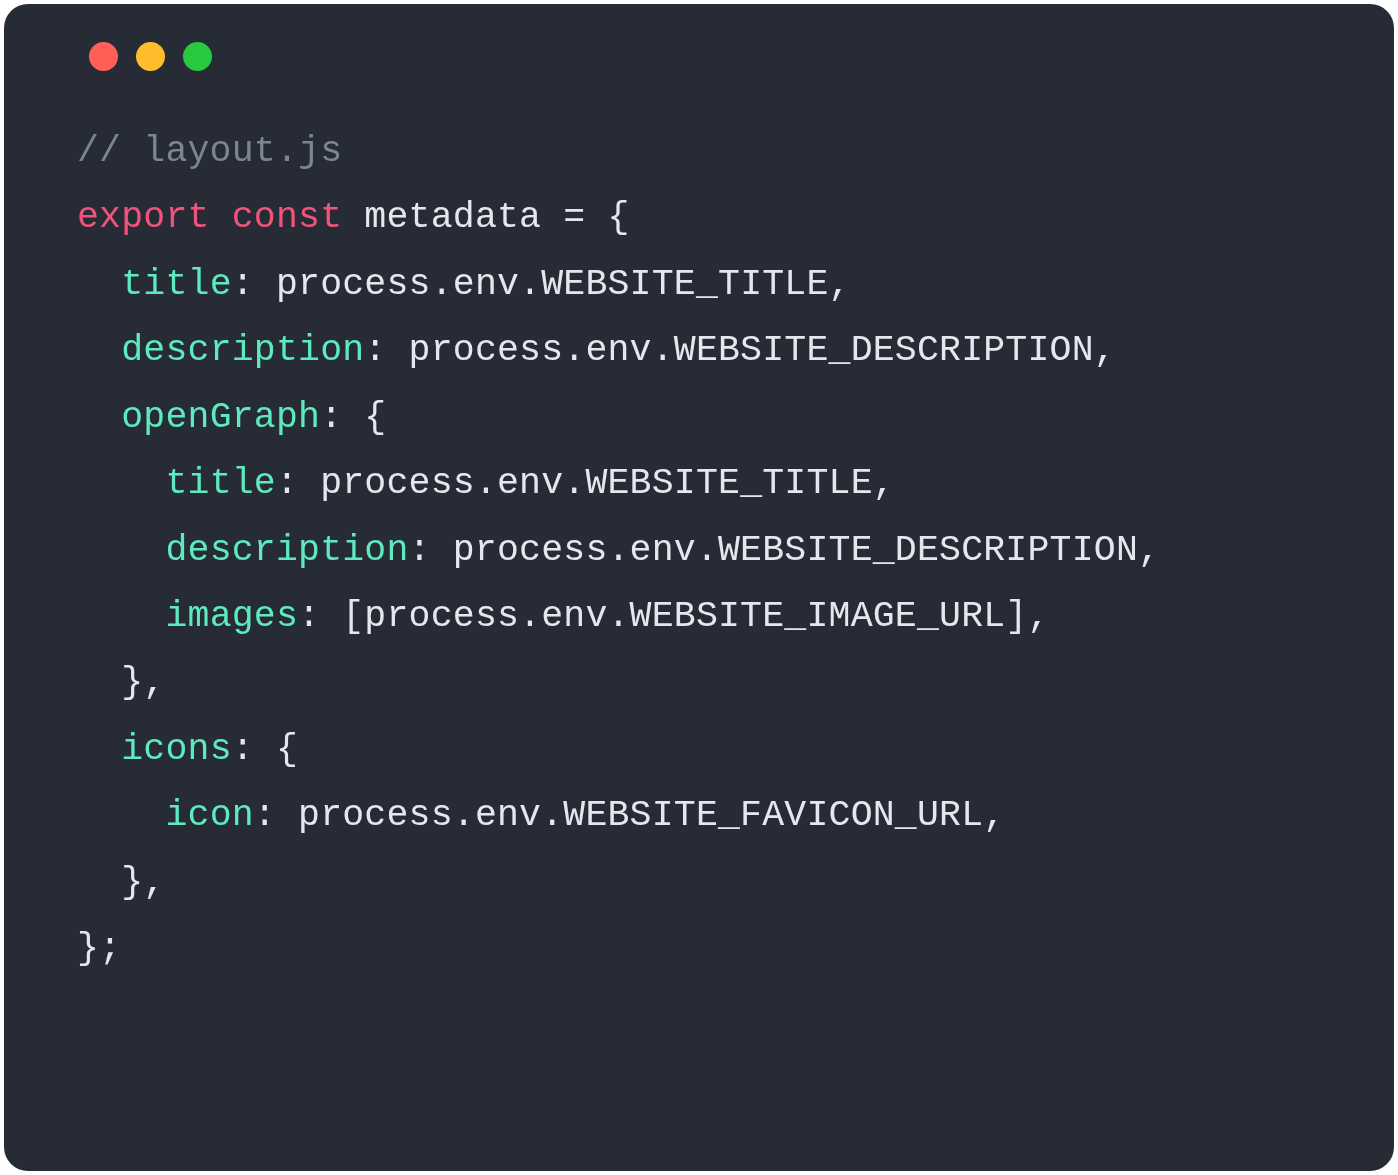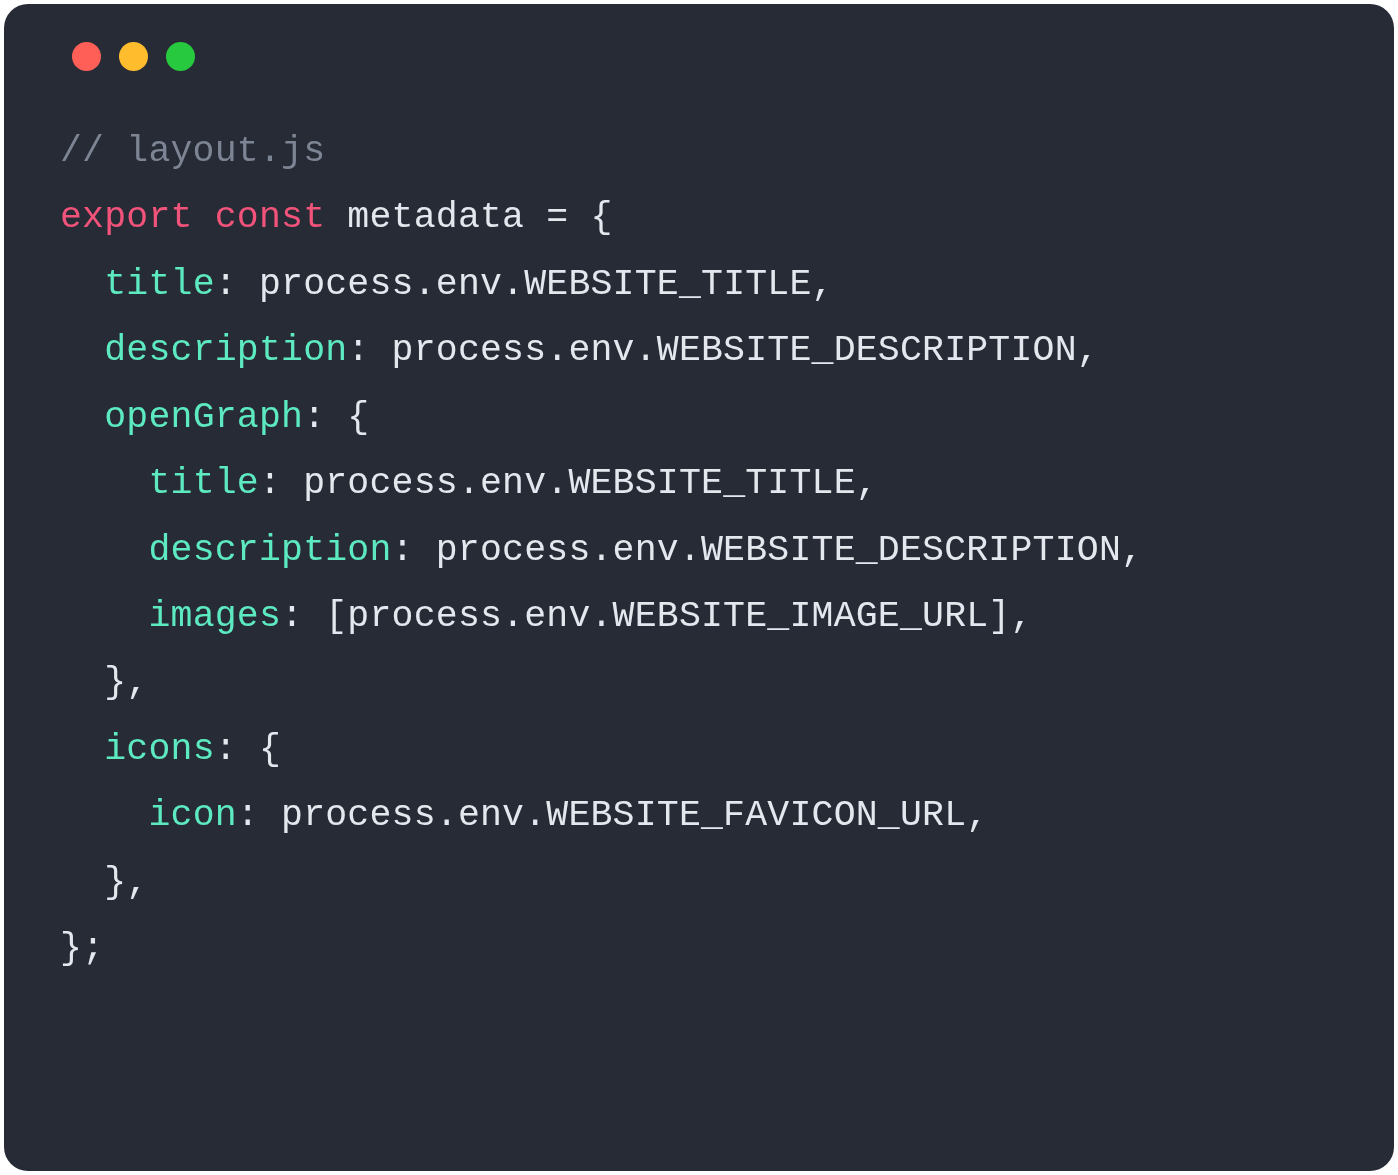--- a/index.html
+++ b/index.html
@@ -13,21 +13,21 @@
       width: 1398px;
       height: 1175px;
       font-family: 'SF Mono', 'Monaco', 'Menlo', 'Consolas', 'Courier New', monospace;
     }
     .window {
       background: #262b36;
       border-radius: 24px;
       width: 1390px;
       height: 1167px;
       margin: 4px;
-      padding: 38px 56px;
+      padding: 38px 73px;
       overflow: hidden;
     }
     .traffic-lights {
       display: flex;
       gap: 18px;
       margin-bottom: 48px;
       margin-left: 12px;
     }
     .traffic-light {
       width: 29px;

